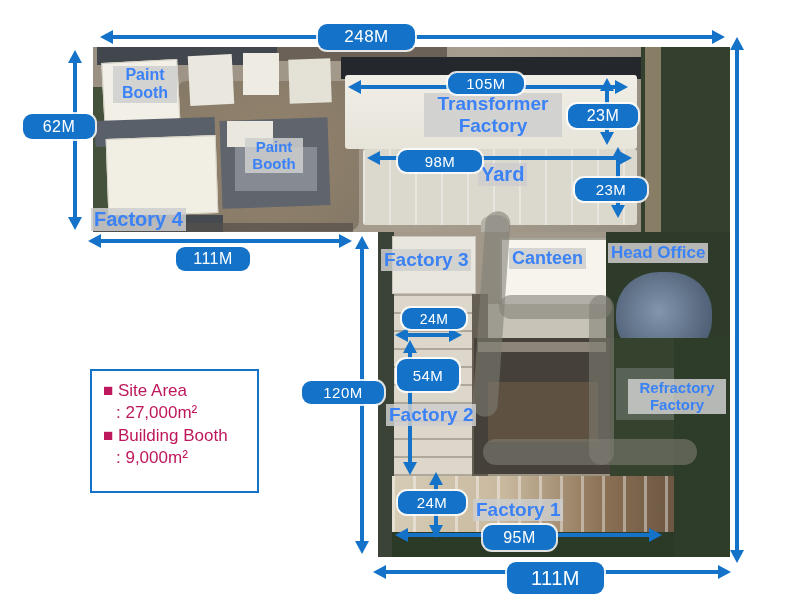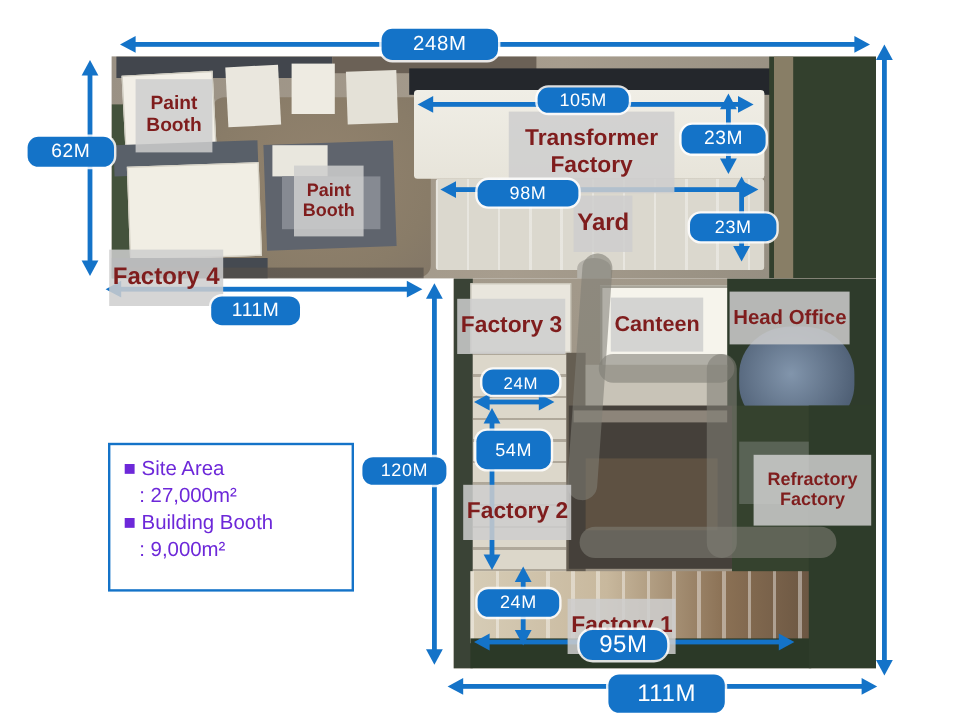--- a/index.html
+++ b/index.html
@@ -28,29 +28,29 @@
     border-left:7px solid transparent;border-right:7px solid transparent;border-bottom:13px solid #1473c8;}
   .v-arrow::after{content:"";position:absolute;bottom:-12px;left:-5px;width:0;height:0;
     border-left:7px solid transparent;border-right:7px solid transparent;border-top:13px solid #1473c8;}
 
   
   .badge{position:absolute;background:#1473c8;color:#ffffff;font-weight:400;
     display:flex;align-items:center;justify-content:center;border-radius:9px;
     box-shadow:0 0 0 2px rgba(255,255,255,.85);z-index:5;letter-spacing:.5px;}
 
   
-  .plabel{position:absolute;color:#7f1d1d;font-weight:700;
-    background:rgba(206,206,206,.85);padding:12px 3px;line-height:1.15;
+  .plabel{position:absolute;color:#3b82f6;font-weight:700;
+    background:rgba(206,206,206,.85);padding:0 3px;line-height:1.15;
     white-space:nowrap;z-index:4;}
   .plabel.wrap{white-space:normal;text-align:center;}
 
   
-  .legend{position:absolute;left:90px;top:369px;width:205px;height:124px;
+  .legend{position:absolute;left:90px;top:369px;width:169px;height:124px;
     background:#ffffff;border:2px solid #1473c8;box-sizing:border-box;
-    padding:9px 6px 0 11px;z-index:5;color:#6d28d9;}
+    padding:9px 6px 0 11px;z-index:5;color:#be185d;}
   .legend .line{font-size:17px;line-height:1.32;white-space:nowrap;}
   .legend .val{padding-left:13px;}
 </style>
 </head>
 <body>
 
 <div class="canvas">
 
   <div class="photo photo-top">
     <div class="ph" style="left:84px;top:34px;width:182px;height:150px;background:radial-gradient(ellipse at 50% 45%,#93836e,#897c68 70%,#837767);border-radius:10px;"></div>
@@ -117,23 +117,23 @@
 
   <div class="badge" style="left:318px;top:24px;width:97px;height:26px;font-size:17px;">248M</div>
   <div class="badge" style="left:23px;top:114px;width:72px;height:25px;font-size:16px;">62M</div>
   <div class="badge" style="left:176px;top:247px;width:74px;height:24px;font-size:16px;">111M</div>
   <div class="badge" style="left:448px;top:73px;width:76px;height:21px;font-size:15px;">105M</div>
   <div class="badge" style="left:568px;top:104px;width:70px;height:24px;font-size:16px;">23M</div>
   <div class="badge" style="left:398px;top:150px;width:84px;height:22px;font-size:15px;">98M</div>
   <div class="badge" style="left:575px;top:178px;width:72px;height:23px;font-size:15px;">23M</div>
   <div class="badge" style="left:402px;top:308px;width:64px;height:21px;font-size:14px;">24M</div>
   <div class="badge" style="left:397px;top:359px;width:62px;height:32px;font-size:15px;">54M</div>
-  <div class="badge" style="left:302px;top:381px;width:70px;height:23px;font-size:15px;">120M</div>
+  <div class="badge" style="left:302px;top:381px;width:82px;height:23px;font-size:15px;">120M</div>
   <div class="badge" style="left:398px;top:491px;width:68px;height:23px;font-size:15px;">24M</div>
-  <div class="badge" style="left:483px;top:525px;width:73px;height:25px;font-size:20px;border-radius:11px;">95M</div>
+  <div class="badge" style="left:483px;top:525px;width:73px;height:25px;font-size:16px;">95M</div>
   <div class="badge" style="left:507px;top:562px;width:97px;height:32px;font-size:20px;">111M</div>
 
   <div class="plabel wrap" style="left:113px;top:66px;width:58px;font-size:16px;">Paint Booth</div>
   <div class="plabel" style="left:91px;top:164px;font-size:20px;margin-top:44px;">Factory 4</div>
   <div class="plabel wrap" style="left:245px;top:138px;width:52px;font-size:15px;">Paint Booth</div>
   <div class="plabel wrap" style="left:424px;top:93px;width:132px;font-size:19px;">Transformer Factory</div>
   <div class="plabel" style="left:478px;top:163px;font-size:20px;">Yard</div>
   <div class="plabel" style="left:381px;top:249px;font-size:19px;">Factory 3</div>
   <div class="plabel" style="left:509px;top:248px;font-size:18px;">Canteen</div>
   <div class="plabel" style="left:608px;top:243px;font-size:17px;">Head Office</div>

